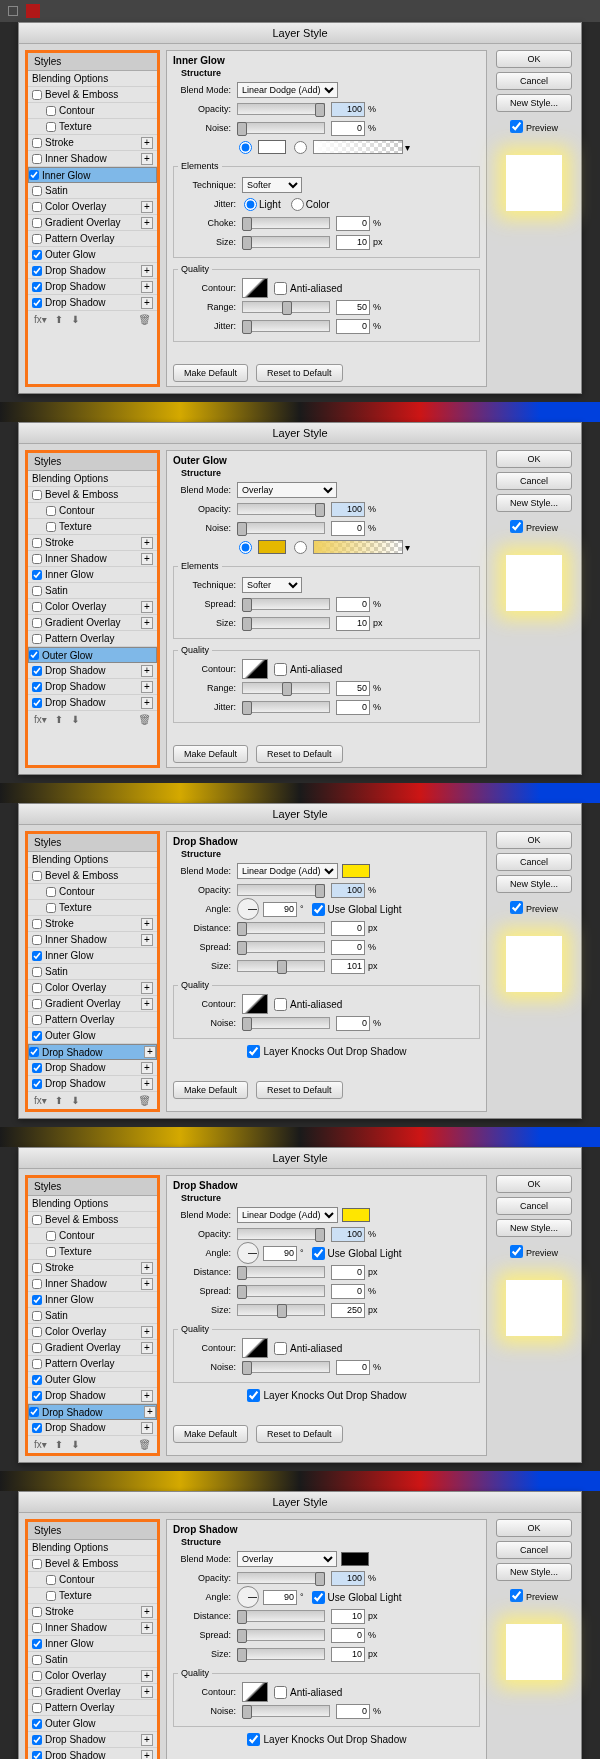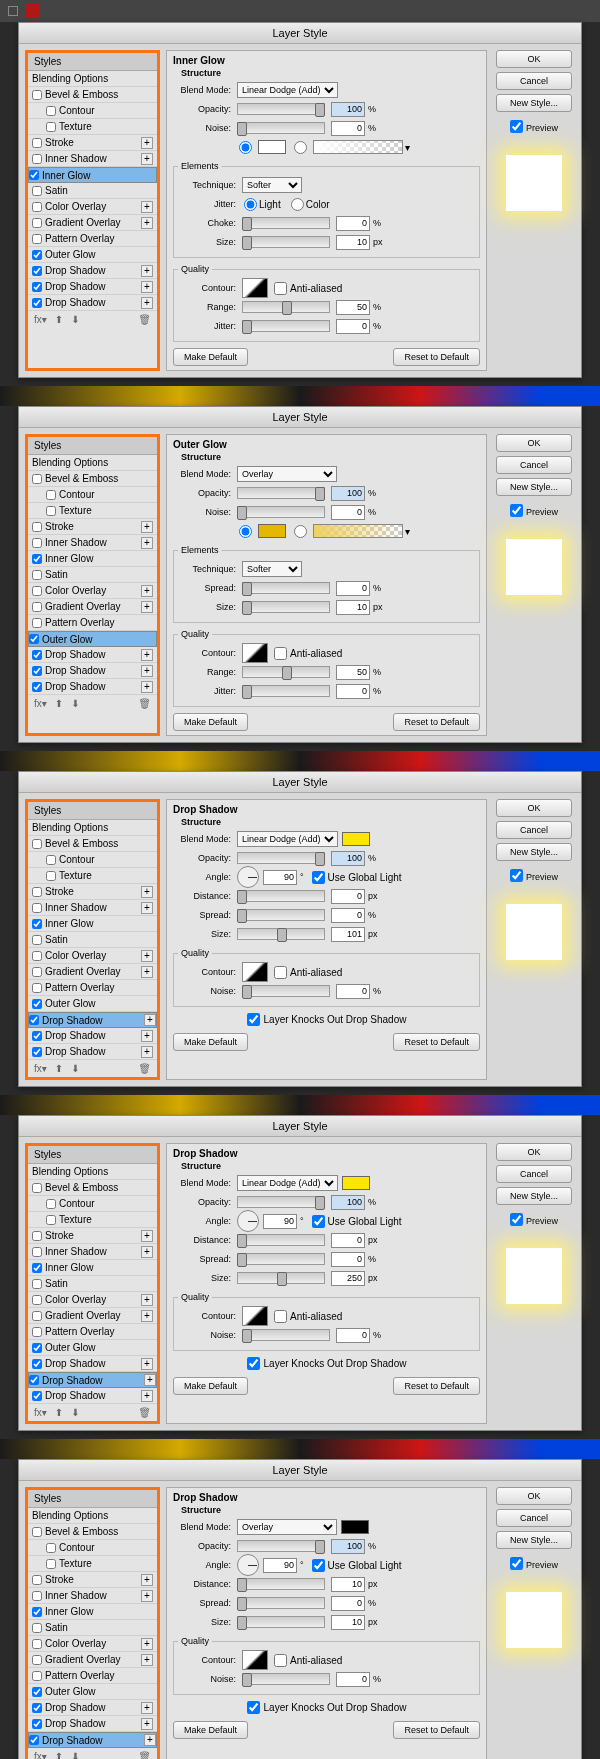--- a/index.html
+++ b/index.html
@@ -31,21 +31,21 @@
 .slider.max::after{right:-1px}
 .slider.zero::after{left:-1px}
 .slider.mid::after{left:45%}
 .val{width:34px;height:15px;border:1px solid #888;background:#fff;text-align:right;padding:0 2px;font-size:9px}
 .val.hi{background:#cce0f5}
 .unit{margin-left:3px;font-size:9px}
 .radio{margin:0 2px}
 .gradient-bar{width:90px;height:14px;border:1px solid #888;margin-left:4px;background:repeating-conic-gradient(#fff 0 25%,#ccc 0 50%) 0/8px 8px}
 .contour-sw{width:26px;height:20px;border:1px solid #888;background:linear-gradient(135deg,#fff 45%,#000 55%);margin-right:6px}
 .btn{background:linear-gradient(#fafafa,#ddd);border:1px solid #999;border-radius:3px;padding:2px 10px;font-size:9px;height:18px}
-.btn-row{display:flex;gap:8px;justify-content:space-between;margin-top:6px}
+.btn-row{display:flex;gap:8px;justify-content:flex-start;margin-top:22px}
 .right-col{width:82px;display:flex;flex-direction:column;gap:4px;align-items:center}
 .right-col .btn{width:76px}
 .prev-chk{display:flex;align-items:flex-end;gap:3px;font-size:9px;margin-top:4px}
 .preview-box{width:56px;height:56px;background:#fff;box-shadow:0 0 18px 8px rgba(255,240,120,0.9);margin-top:18px}
 .angle-circ{width:22px;height:22px;border:1px solid #888;border-radius:50%;background:#f0f0f0;position:relative;margin-right:4px}
 .angle-circ::after{content:"";position:absolute;width:9px;height:1px;background:#333;top:50%;left:50%}
 fieldset{border:1px solid #bbb;margin:6px 0 4px 0;padding:6px 4px 4px 4px}
 legend{font-weight:normal;font-size:9px;padding:0 3px}
 </style>
 </head>

